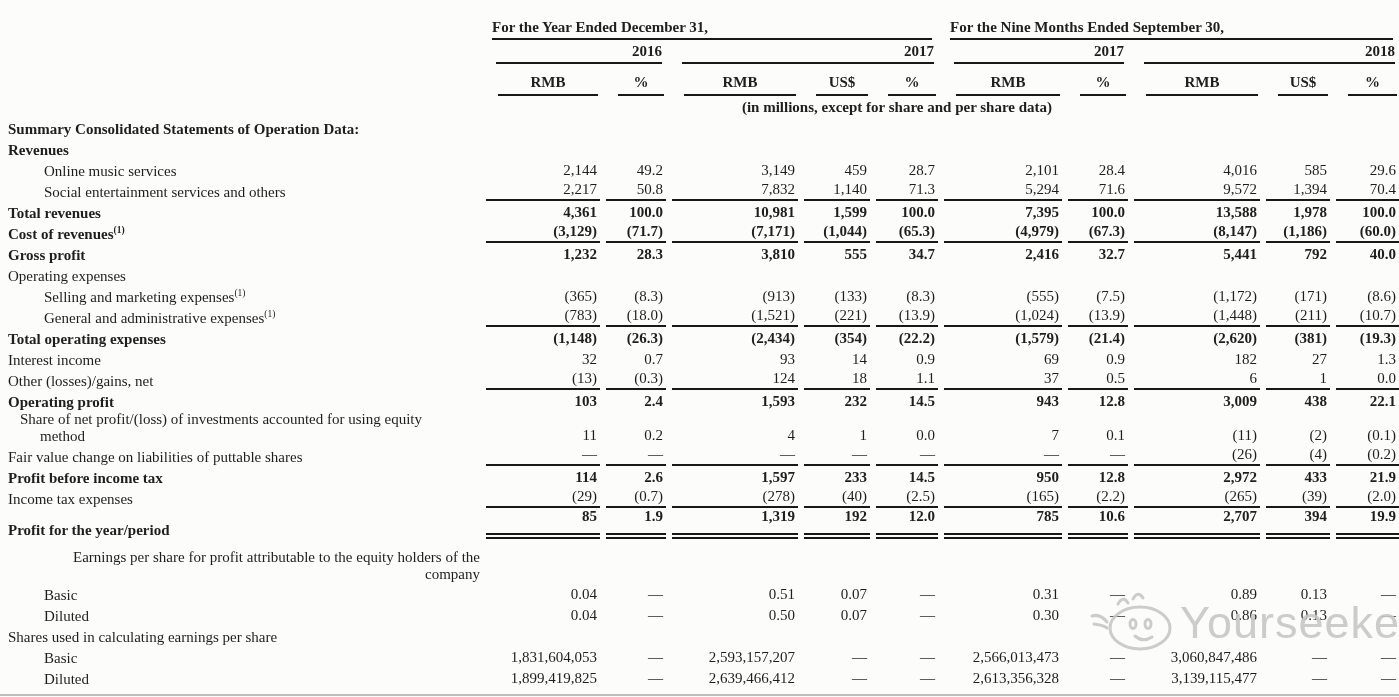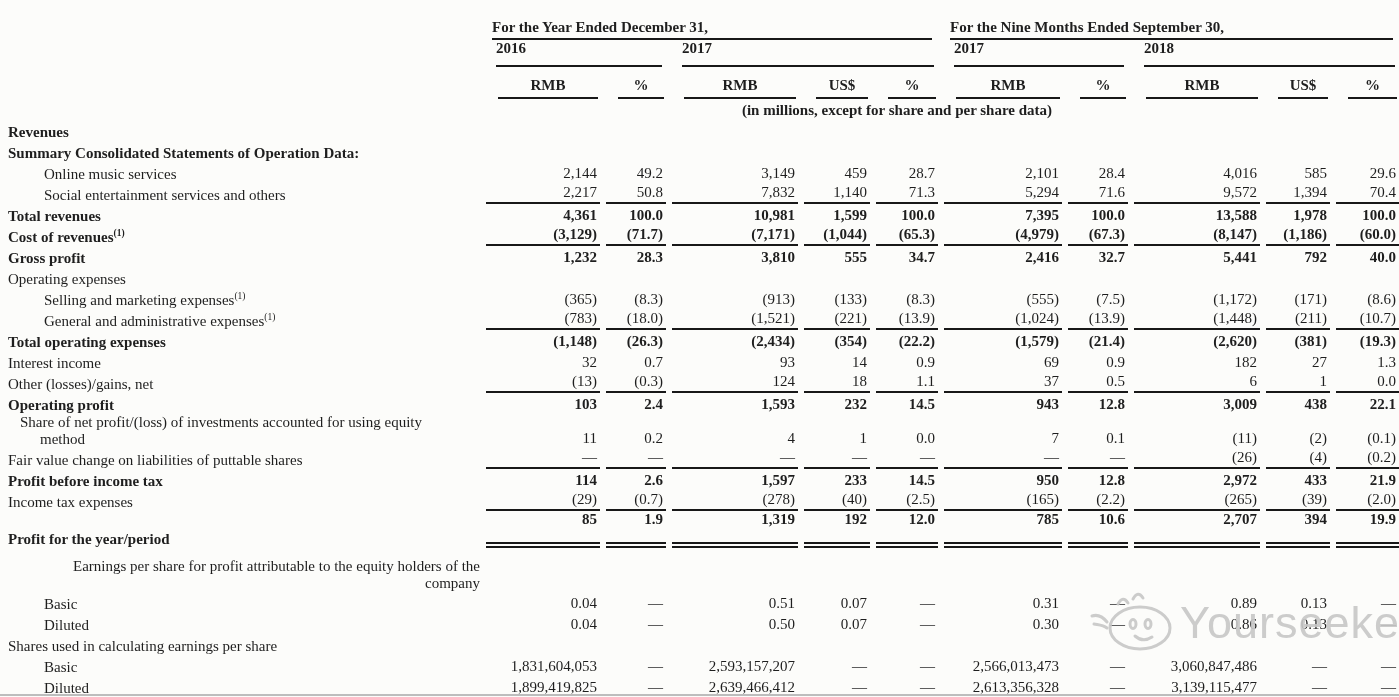--- a/index.html
+++ b/index.html
@@ -15,35 +15,35 @@
   col.c1 { width: 120px; } col.c2 { width: 66px; }
   col.c3 { width: 132px; } col.c4 { width: 72px; } col.c5 { width: 68px; }
   col.c6 { width: 124px; } col.c7 { width: 66px; }
   col.c8 { width: 132px; } col.c9 { width: 70px; } col.c10 { width: 69px; }
 
   th, td { padding: 0; vertical-align: bottom; font-size: 15px; }
   thead th { font-weight: bold; }
   th.grp { padding-top: 4px; height: 30px; }
   .gu { margin: 0 6px 0 12px; padding-bottom: 2px; border-bottom: 2.5px solid #181818; text-align: left; white-space: nowrap; }
   th.yr { height: 24px; }
-  .yu { margin: 0 4px 0 16px; padding-bottom: 8px; border-bottom: 2.5px solid #181818; text-align: left; }
+  .yu { margin: 0 4px 0 16px; padding-bottom: 2px; border-bottom: 2.5px solid #181818; text-align: right; }
   th.cur { height: 32px; }
   .cu { margin: 0 2px 0 18px; padding-bottom: 3px; border-bottom: 2.5px solid #181818; text-align: center; }
   th.units { text-align: center; font-size: 15px; font-weight: bold; padding: 2px 0 1px 0; height: 18px; }
 
   tbody td { height: 21px; line-height: 17px; }
   td.lbl { padding-left: 8px; text-align: left; }
   td.lbl.in1 { padding-left: 44px; }
   td.lbl.hang { padding-left: 40px; text-indent: -20px; }
   td.lbl span { white-space: pre-line; }
   .b { font-weight: bold; }
   sup { font-size: 9.5px; line-height: 0; }
   td.num .u { text-align: right; margin-left: 6px; padding: 0 3px 1px 0; }
   td.num.ruled .u { border-bottom: 2px solid #181818; }
-  td.num.dbl .u { border-bottom: 6px double #181818; padding-bottom: 14px; }
+  td.num.dbl .u { border-bottom: 6px double #181818; padding-bottom: 8px; }
   tr.gap td { padding-top: 10px; text-align: right; }
 
   .watermark {
     position: absolute; left: 1090px; top: 592px;
     display: flex; align-items: center; gap: 4px;
     color: #c7c7c7; opacity: 0.9; pointer-events: none;
   }
   .wm-text {
     font-family: "Liberation Sans", "DejaVu Sans", sans-serif;
     font-size: 45px; letter-spacing: 1px; line-height: 1;
@@ -132,54 +132,54 @@
           </th>
       </tr>
       <tr>
         <th colspan="3"></th>
         <th class="units" colspan="5">(in millions, except for share and per share data)</th>
         <th colspan="3"></th>
       </tr>
     </thead>
     <tbody>
         <tr>
+          <td class="lbl b"><span>Summary Consolidated Statements of Operation Data:</span></td>
+          <td class="num b">
+            <div class="u"></div>
+          </td>
+          <td class="num b">
+            <div class="u"></div>
+          </td>
+          <td class="num b">
+            <div class="u"></div>
+          </td>
+          <td class="num b">
+            <div class="u"></div>
+          </td>
+          <td class="num b">
+            <div class="u"></div>
+          </td>
+          <td class="num b">
+            <div class="u"></div>
+          </td>
+          <td class="num b">
+            <div class="u"></div>
+          </td>
+          <td class="num b">
+            <div class="u"></div>
+          </td>
+          <td class="num b">
+            <div class="u"></div>
+          </td>
+          <td class="num b">
+            <div class="u"></div>
+          </td>
+        </tr>
+        <tr>
           <td class="lbl b"><span>Revenues</span></td>
-          <td class="num b">
-            <div class="u"></div>
-          </td>
-          <td class="num b">
-            <div class="u"></div>
-          </td>
-          <td class="num b">
-            <div class="u"></div>
-          </td>
-          <td class="num b">
-            <div class="u"></div>
-          </td>
-          <td class="num b">
-            <div class="u"></div>
-          </td>
-          <td class="num b">
-            <div class="u"></div>
-          </td>
-          <td class="num b">
-            <div class="u"></div>
-          </td>
-          <td class="num b">
-            <div class="u"></div>
-          </td>
-          <td class="num b">
-            <div class="u"></div>
-          </td>
-          <td class="num b">
-            <div class="u"></div>
-          </td>
-        </tr>
-        <tr>
-          <td class="lbl b"><span>Summary Consolidated Statements of Operation Data:</span></td>
           <td class="num b">
             <div class="u"></div>
           </td>
           <td class="num b">
             <div class="u"></div>
           </td>
           <td class="num b">
             <div class="u"></div>
           </td>
           <td class="num b">

